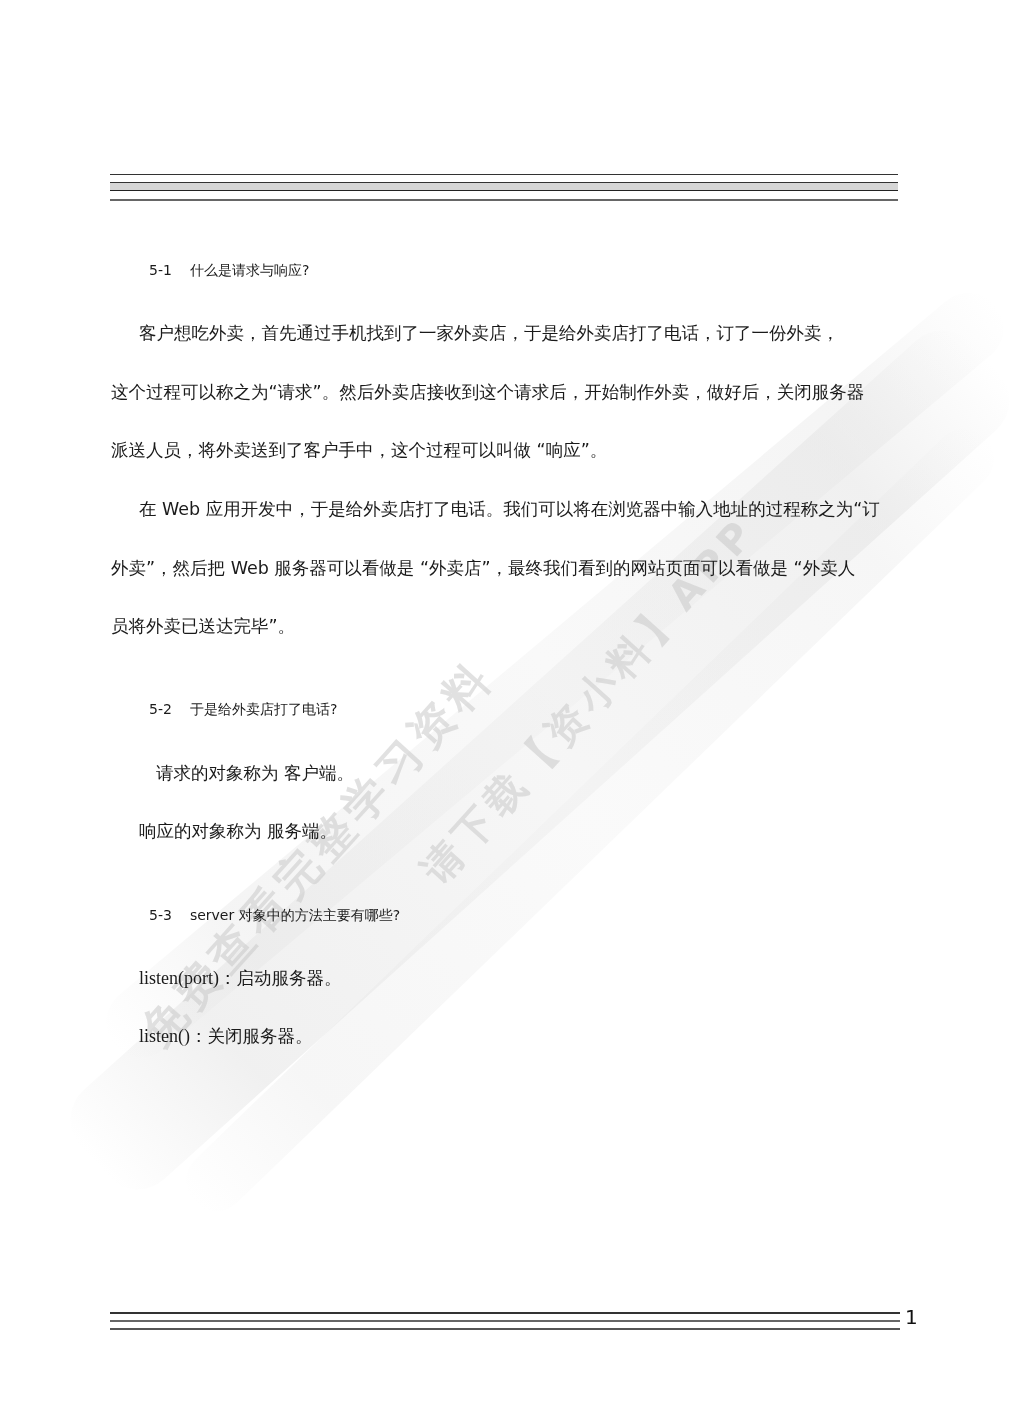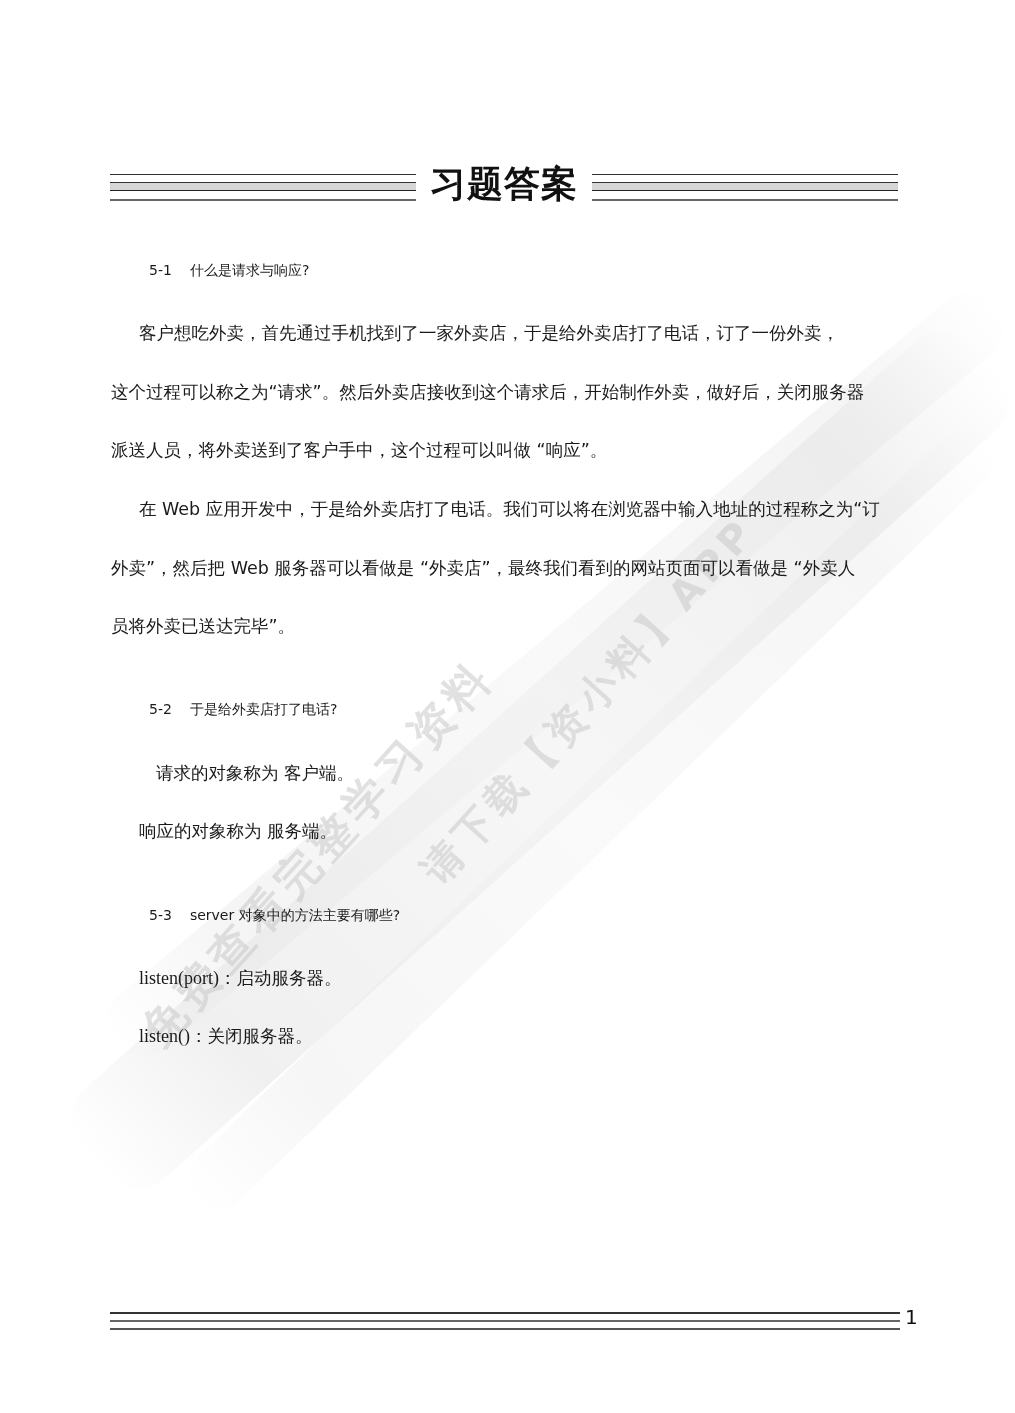--- a/index.html
+++ b/index.html
@@ -140,21 +140,20 @@
 </div>
 
 <div class="banner">
   <div class="rule-block">
     <div class="l1"></div>
       <div class="l2"></div>
       <div class="band"></div>
       <div class="l3"></div>
       <div class="l4"></div>
   </div>
-  <div class="banner-title">习题答案</div>
   <div class="rule-block">
     <div class="l1"></div>
       <div class="l2"></div>
       <div class="band"></div>
       <div class="l3"></div>
       <div class="l4"></div>
   </div>
 </div>
 
 <div class="content">

